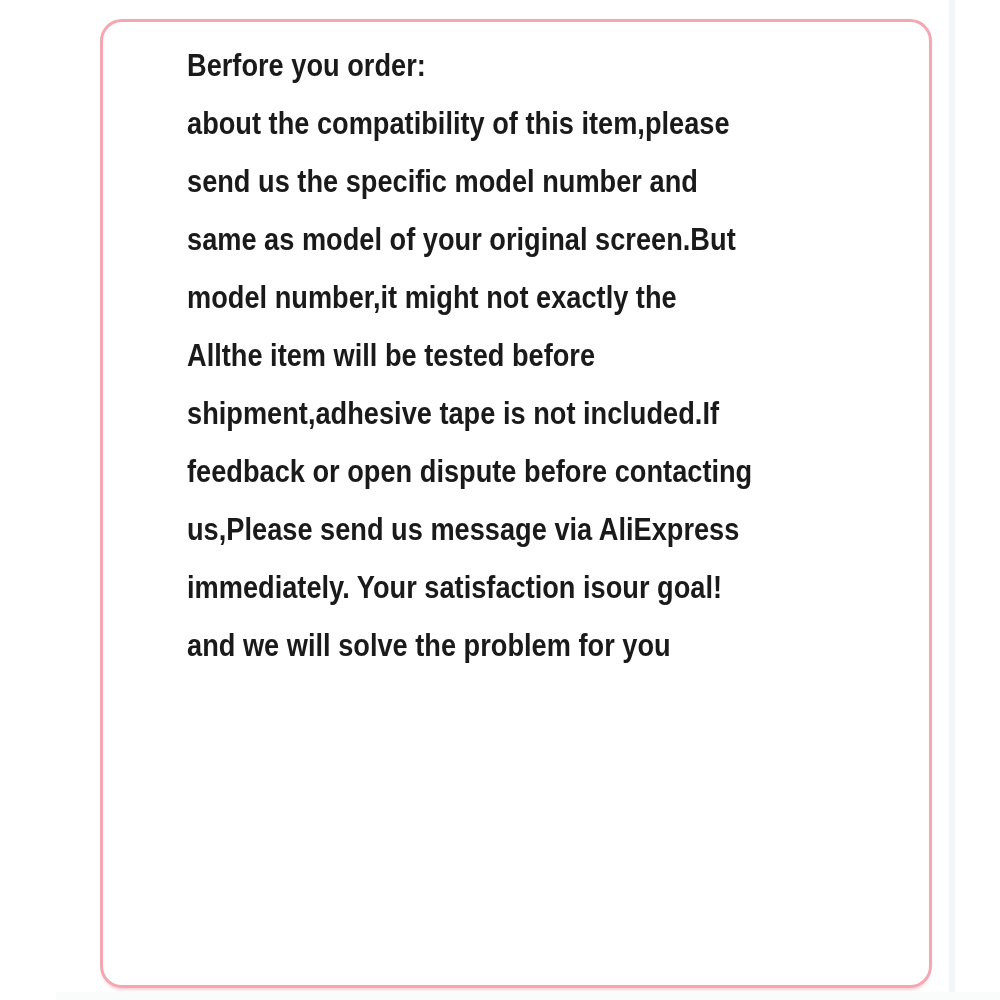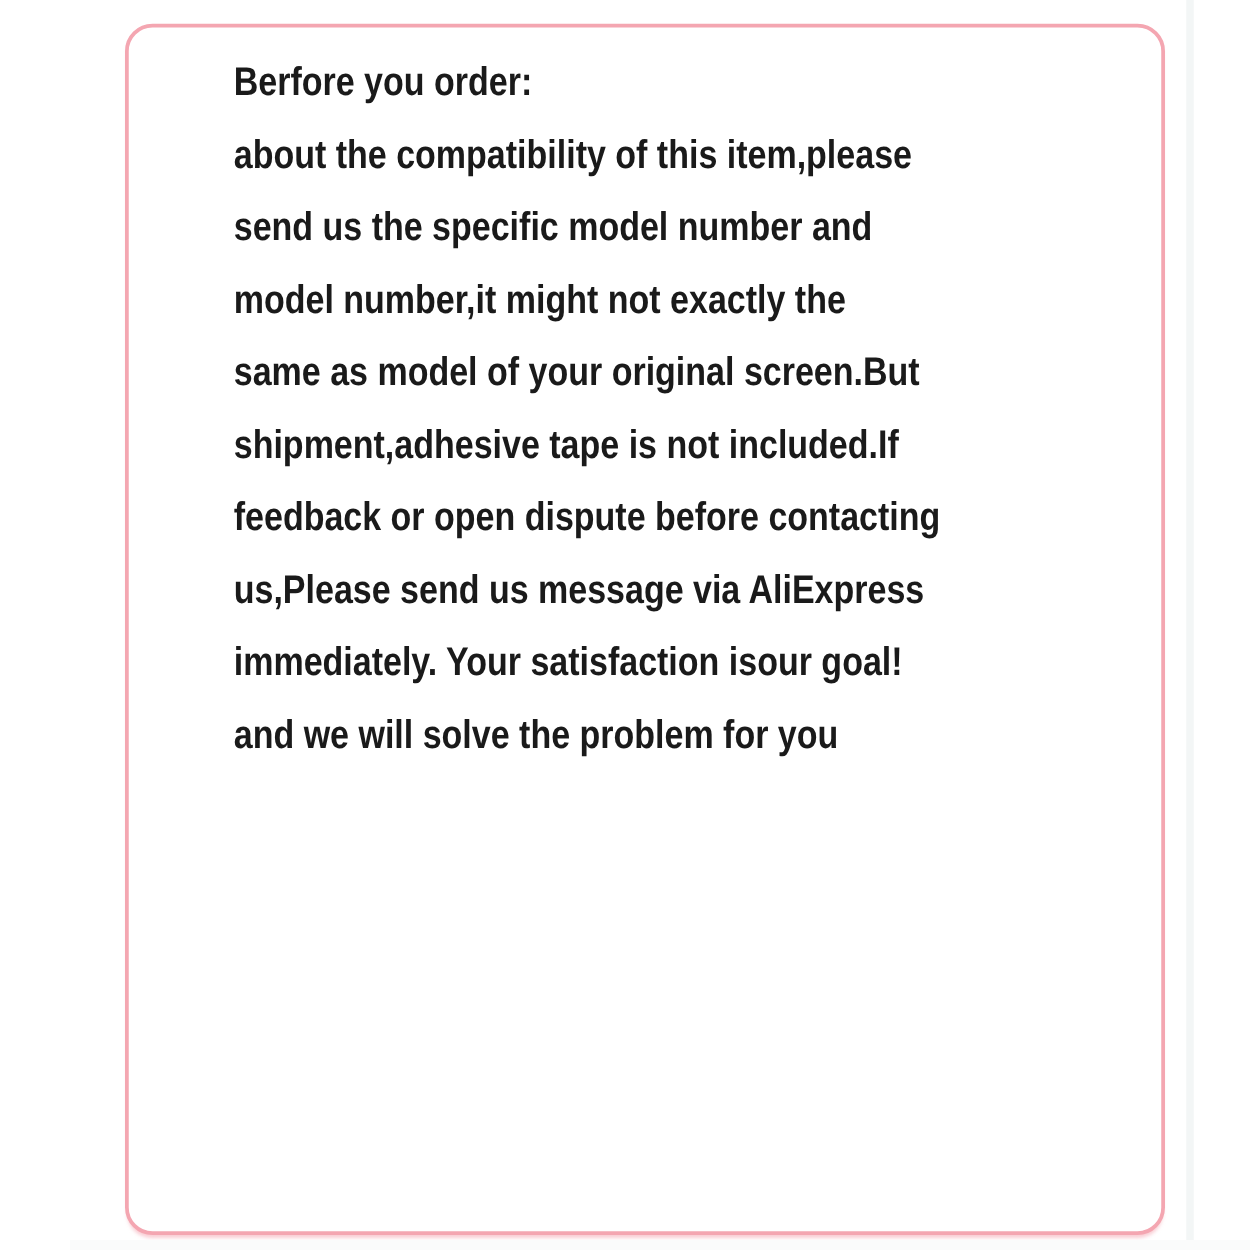--- a/index.html
+++ b/index.html
@@ -76,24 +76,27 @@
         <div class="notice-line">
           <span class="line-inner">Berfore you order:</span>
         </div>
         <div class="notice-line">
           <span class="line-inner">about the compatibility of this item,please</span>
         </div>
         <div class="notice-line">
           <span class="line-inner">send us the specific model number and</span>
         </div>
         <div class="notice-line">
+          <span class="line-inner">same as model of your original screen.But</span>
+        </div>
+        <div class="notice-line">
           <span class="line-inner">model number,it might not exactly the</span>
         </div>
         <div class="notice-line">
-          <span class="line-inner">same as model of your original screen.But</span>
+          <span class="line-inner">Allthe item will be tested before</span>
         </div>
         <div class="notice-line">
           <span class="line-inner">shipment,adhesive tape is not included.If</span>
         </div>
         <div class="notice-line">
           <span class="line-inner">feedback or open dispute before contacting</span>
         </div>
         <div class="notice-line">
           <span class="line-inner">us,Please send us message via AliExpress</span>
         </div>

